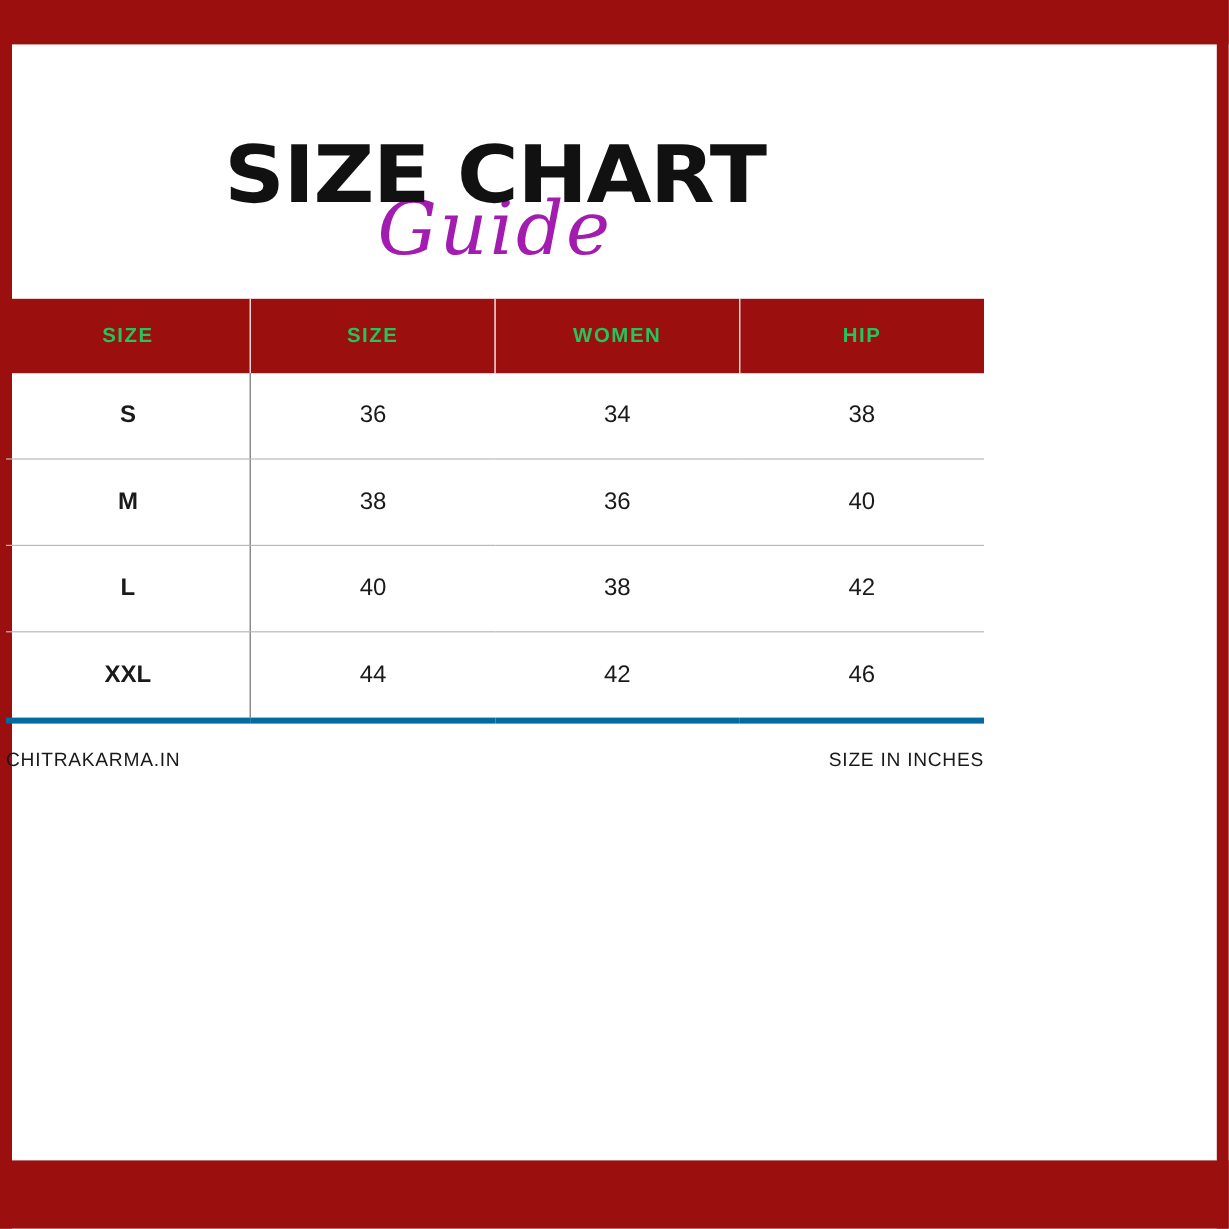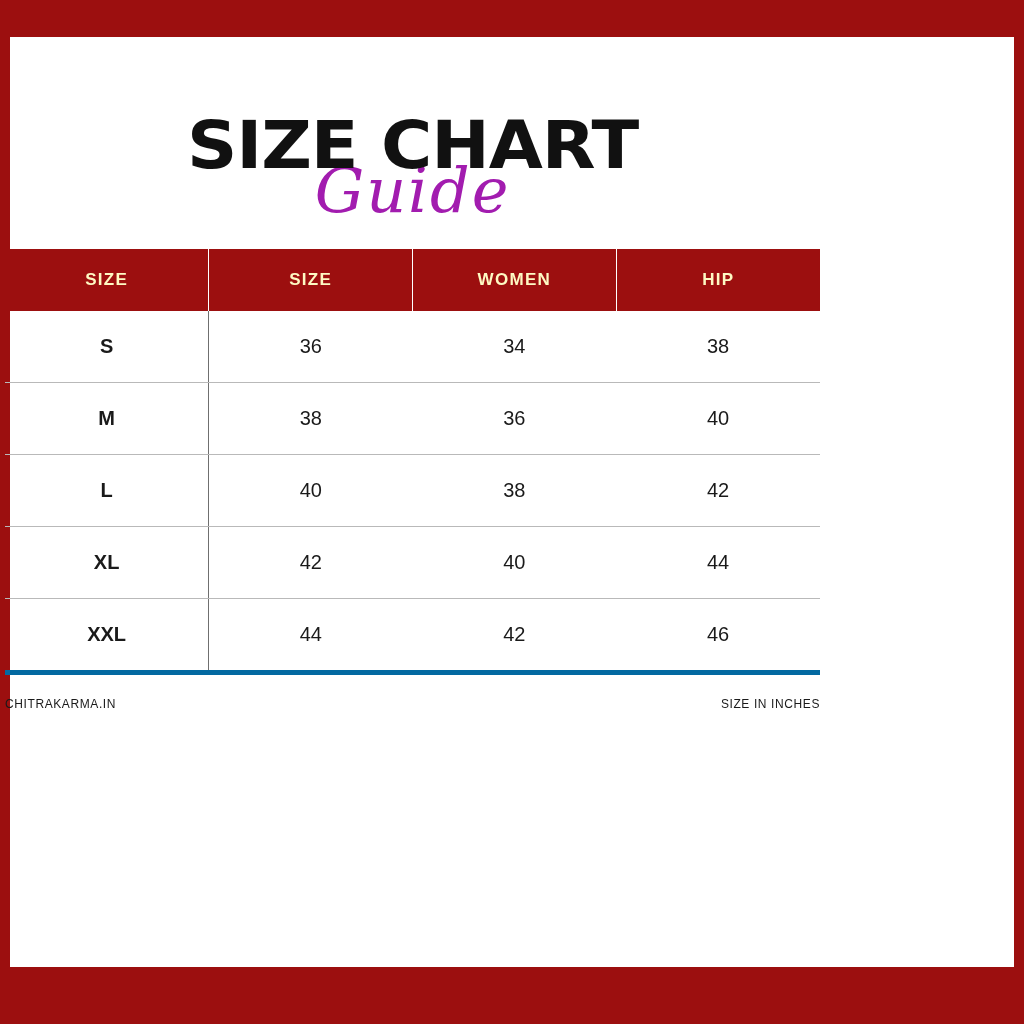--- a/index.html
+++ b/index.html
@@ -89,21 +89,21 @@
     margin: 34px auto 0 auto;
     width: 815px;
   }
   table.size-table {
     width: 100%;
     border-collapse: collapse;
     table-layout: fixed;
   }
   table.size-table thead th {
     background: #9c0f0f;
-    color: #fef9c3;
+    color: #22c55e;
     font-size: 17px;
     font-weight: bold;
     letter-spacing: 1.3px;
     padding: 21px 0;
     text-align: center;
     border-right: 1px solid #ffffff;
   }
   table.size-table thead th:last-child {
     border-right: none;
   }
@@ -121,21 +121,21 @@
     font-weight: bold;
     font-size: 20px;
     border-right: 1px solid #6f6f6f;
   }
   .footer-row {
     width: 815px;
     margin: 22px auto 0 auto;
     display: flex;
     justify-content: space-between;
     align-items: center;
-    font-size: 12px;
+    font-size: 16px;
     letter-spacing: 0.6px;
     color: #1a1a1a;
   }
 </style>
 </head>
 <body>
 
 <div class="page">
 
   <div class="band band-top"></div>
@@ -173,26 +173,20 @@
             <td>36</td>
             <td>40</td>
           </tr>
           <tr>
             <td class="size-cell">L</td>
             <td>40</td>
             <td>38</td>
             <td>42</td>
           </tr>
           <tr>
-            <td class="size-cell">XL</td>
-            <td>42</td>
-            <td>40</td>
-            <td>44</td>
-          </tr>
-          <tr>
             <td class="size-cell">XXL</td>
             <td>44</td>
             <td>42</td>
             <td>46</td>
           </tr>
         </tbody>
       </table>
     </div>
 
     <div class="footer-row">

